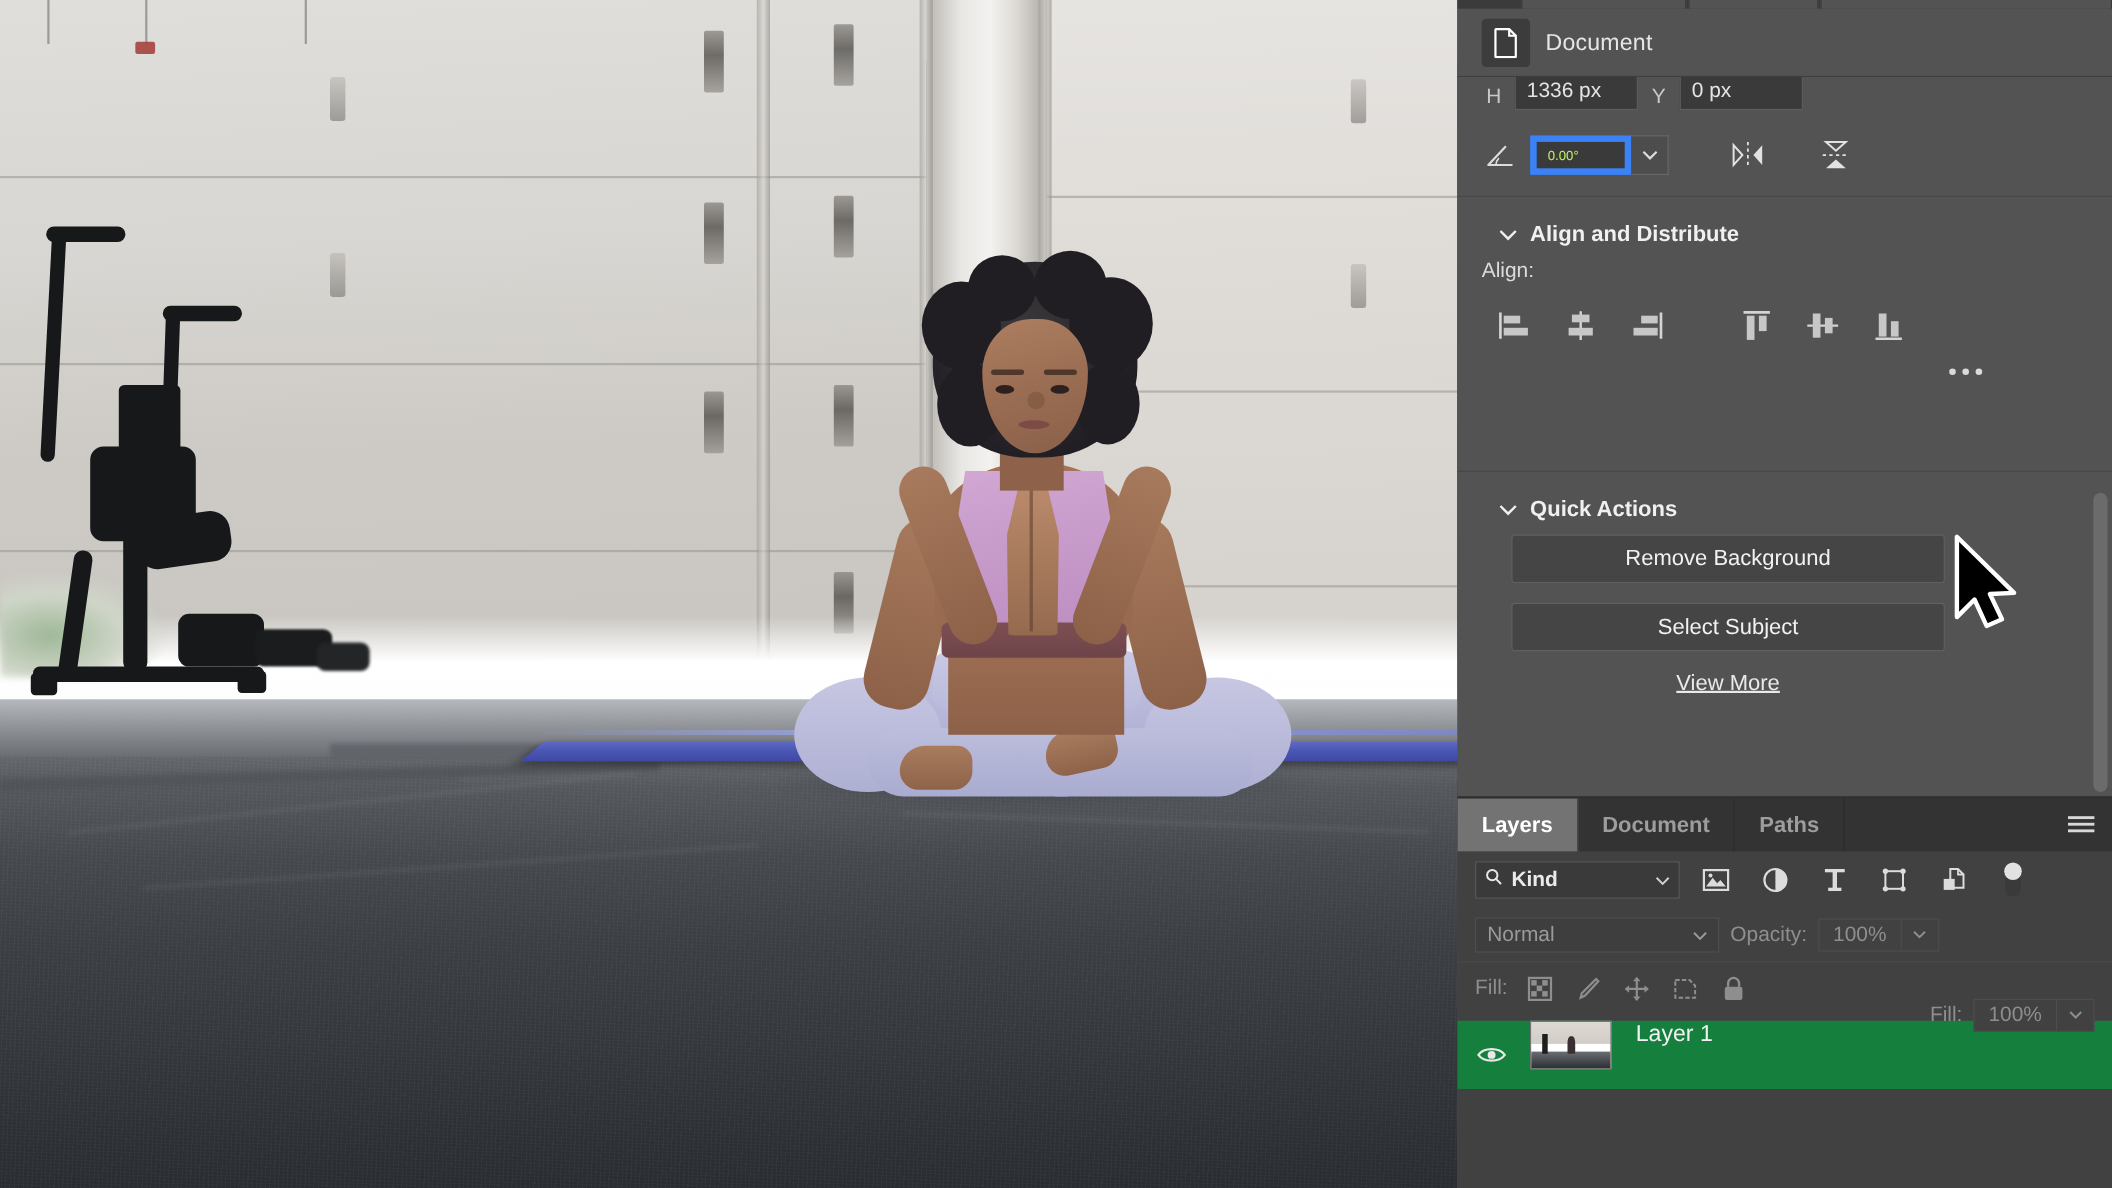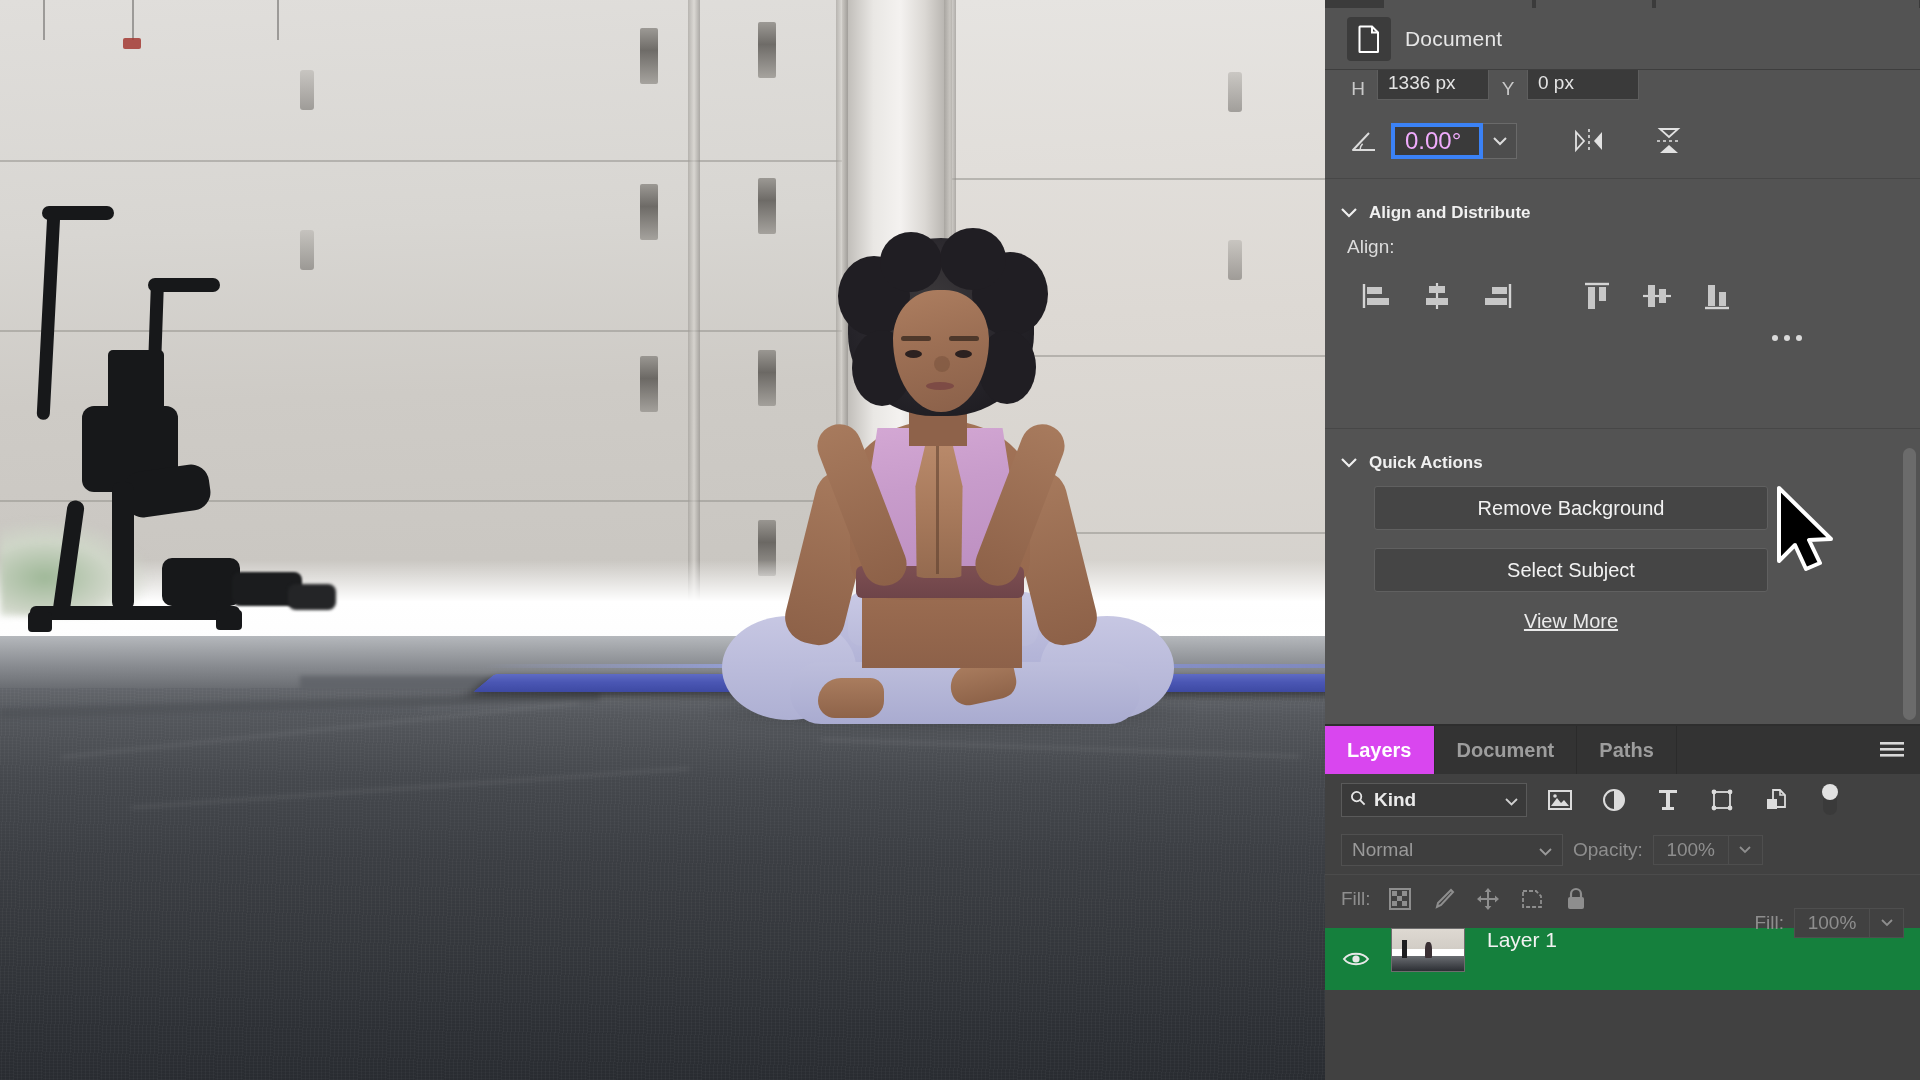--- a/index.html
+++ b/index.html
@@ -318,36 +318,36 @@
   .xfield {
     background: #3a3a3a; border: 1px solid #5e5e5e;
     height: 34px; width: 112px; display: flex; align-items: center;
     padding: 0 10px; color: #e4e4e4; font-size: 19px;
   }
   .xform-row2 {
     position: absolute; left: 0; top: 105px; width: 595px; height: 56px;
     display: flex; align-items: center; padding-left: 22px; gap: 10px;
   }
   .angle-field {
-    background: #3a3a3a; border: 4px solid #3b82f6;
+    background: #3a3a3a; border: 6px solid #3b82f6;
     height: 36px; width: 92px; display: flex; align-items: center;
-    padding: 0 10px; color: #f0abfc; font-size: 24px;
+    padding: 0 10px; color: #bef264; font-size: 12px;
   }
   .angle-drop {
     background: #4d4d4d; border: 1px solid #6a6a6a; border-left: none;
     height: 36px; width: 34px; display: flex; align-items: center; justify-content: center;
   }
   .flip-btn { width: 44px; height: 36px; display:flex; align-items:center; justify-content:center; }
 
   .section-divider { height: 1px; background: #474747; }
 
   .sect-head {
     display: flex; align-items: center; gap: 12px;
-    padding: 0 16px; height: 46px;
-    font-size: 17px; font-weight: bold; color: #f0f0f0;
+    padding: 0 38px; height: 46px;
+    font-size: 20px; font-weight: bold; color: #f0f0f0;
   }
   .sub-label { padding-left: 22px; font-size: 19px; color: #dcdcdc; }
 
   .align-row {
     display: flex; align-items: center; padding-left: 22px; padding-top: 16px;
   }
   .align-btn { width: 60px; height: 44px; display:flex; align-items:center; justify-content:center; }
   .align-gap { width: 40px; }
   .more-row { display: flex; justify-content: flex-end; padding-right: 118px; height: 40px; align-items: center;}
   .dots { display:flex; gap:6px; }
@@ -379,21 +379,21 @@
   }
   .layer-tabs {
     display: flex; align-items: stretch; height: 48px;
     background: #333333; position: relative;
   }
   .ltab {
     padding: 0 22px; display: flex; align-items: center;
     font-size: 20px; font-weight: bold; color: #9d9d9d;
     border-right: 1px solid #2b2b2b;
   }
-  .ltab.active { background: #d946ef; color: #ffffff; }
+  .ltab.active { background: #737373; color: #ffffff; }
   .hamburger { position: absolute; right: 14px; top: 14px; }
 
   .filter-row {
     display: flex; align-items: center; height: 52px; padding: 0 16px; gap: 12px; font-weight: bold;
   }
   .kind-select {
     width: 186px; height: 34px; background: #3a3a3a; border: 1px solid #5a5a5a;
     display: flex; align-items: center; gap: 8px; padding: 0 8px;
     color: #eaeaea; font-size: 19px;
   }

